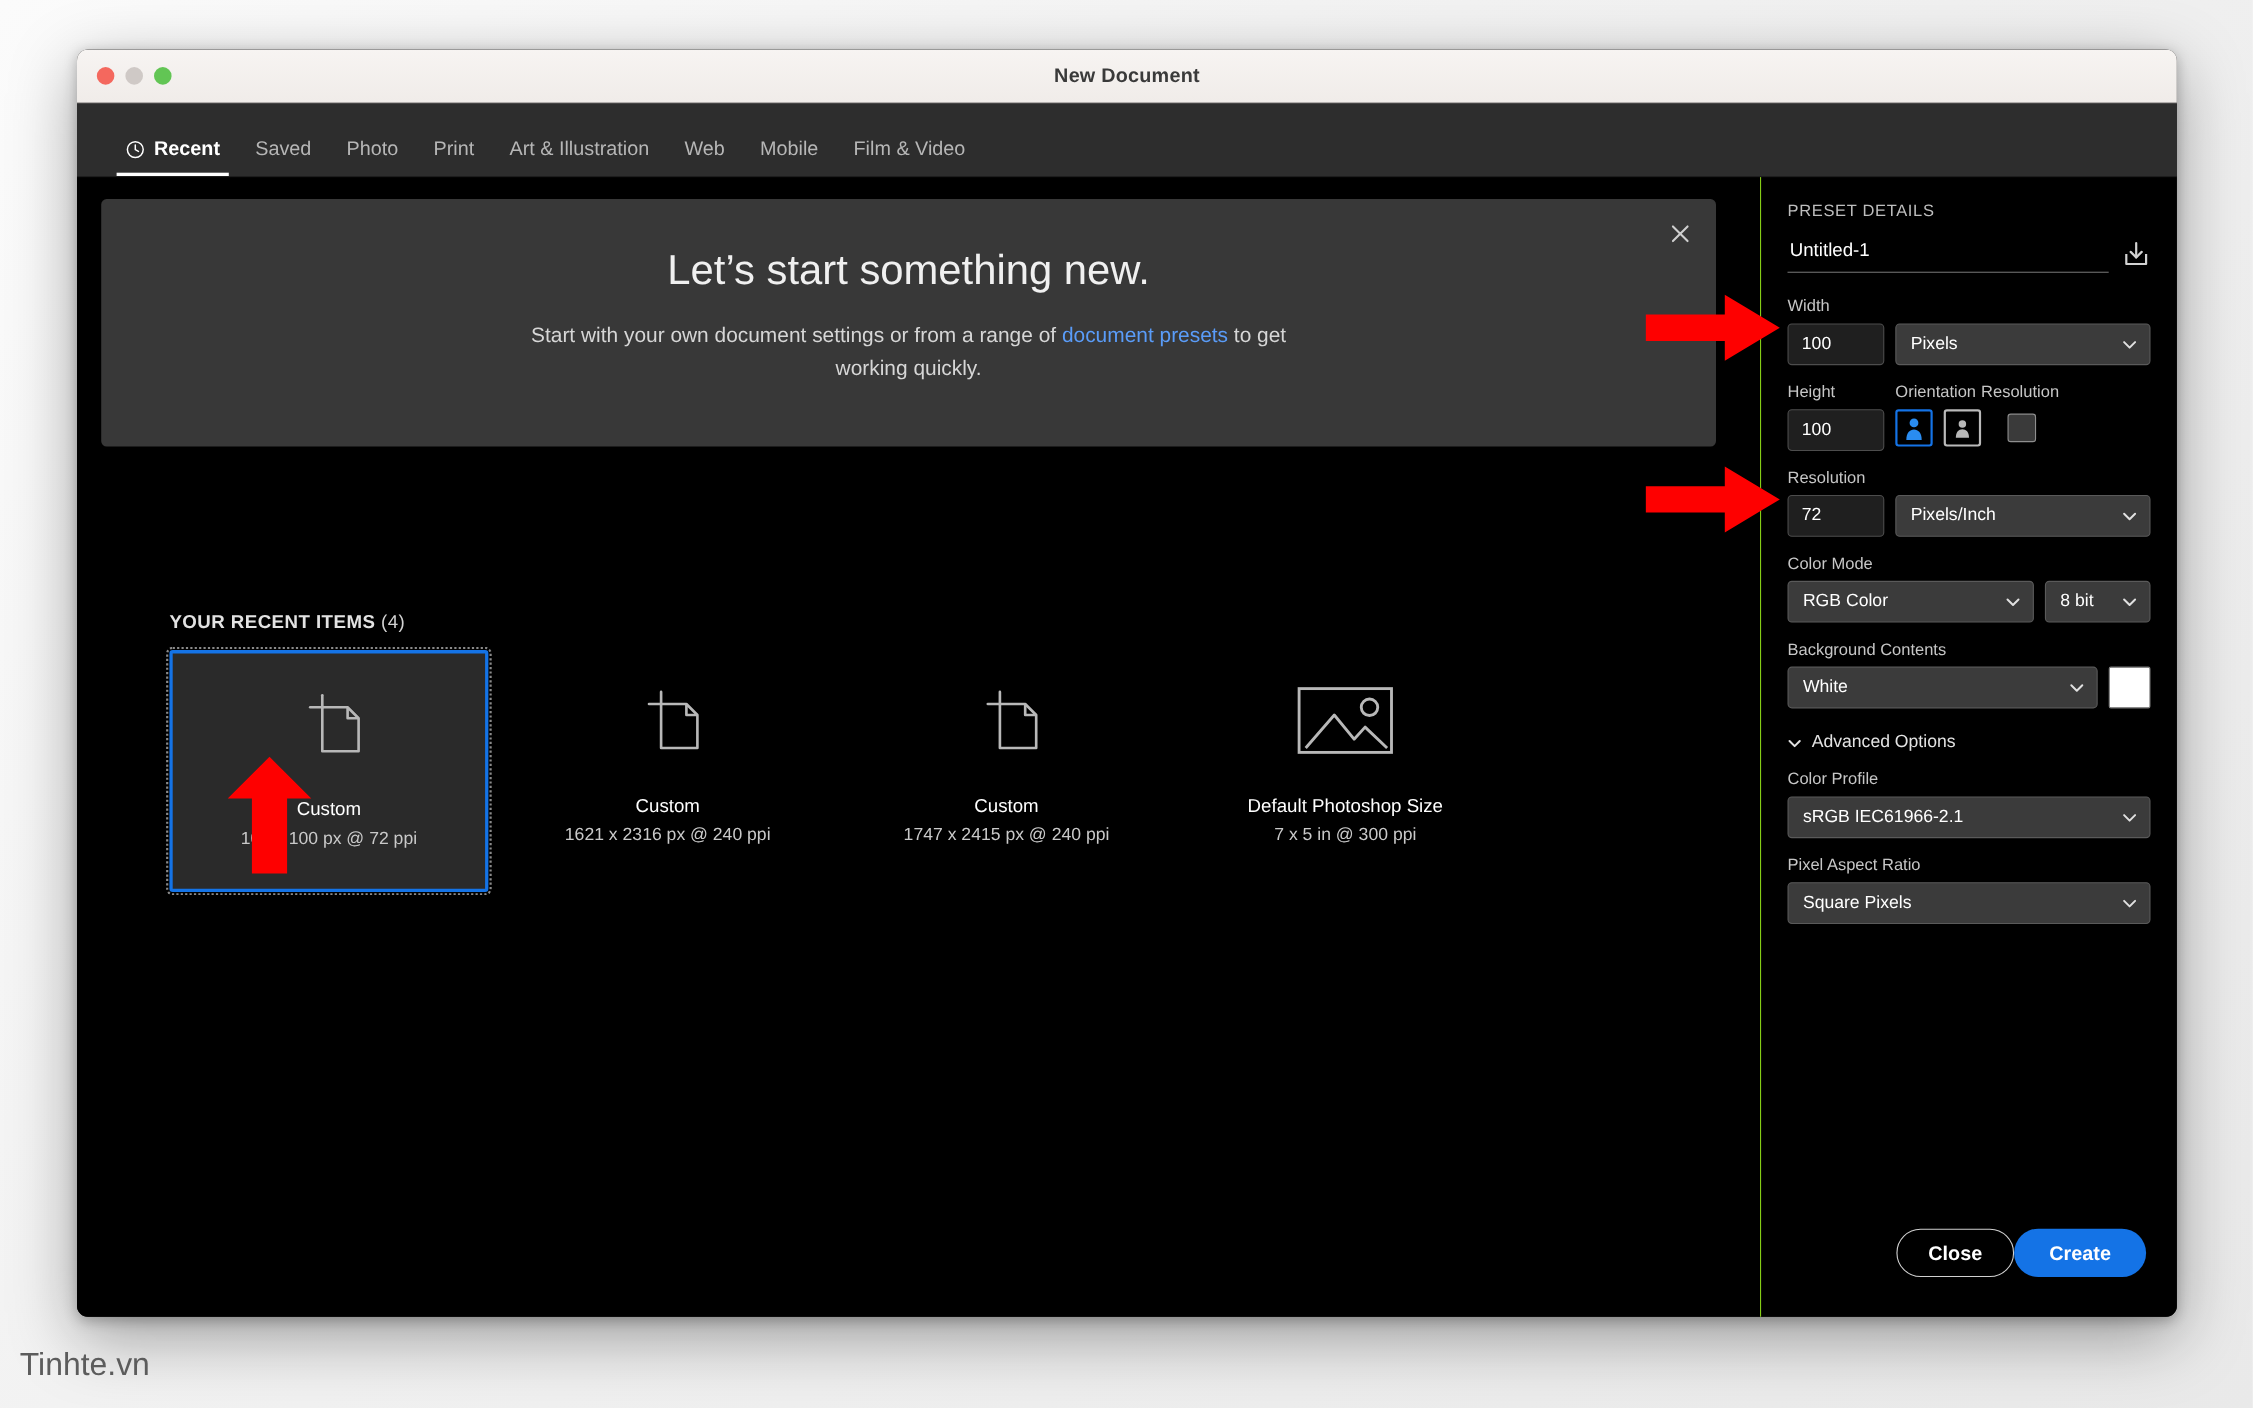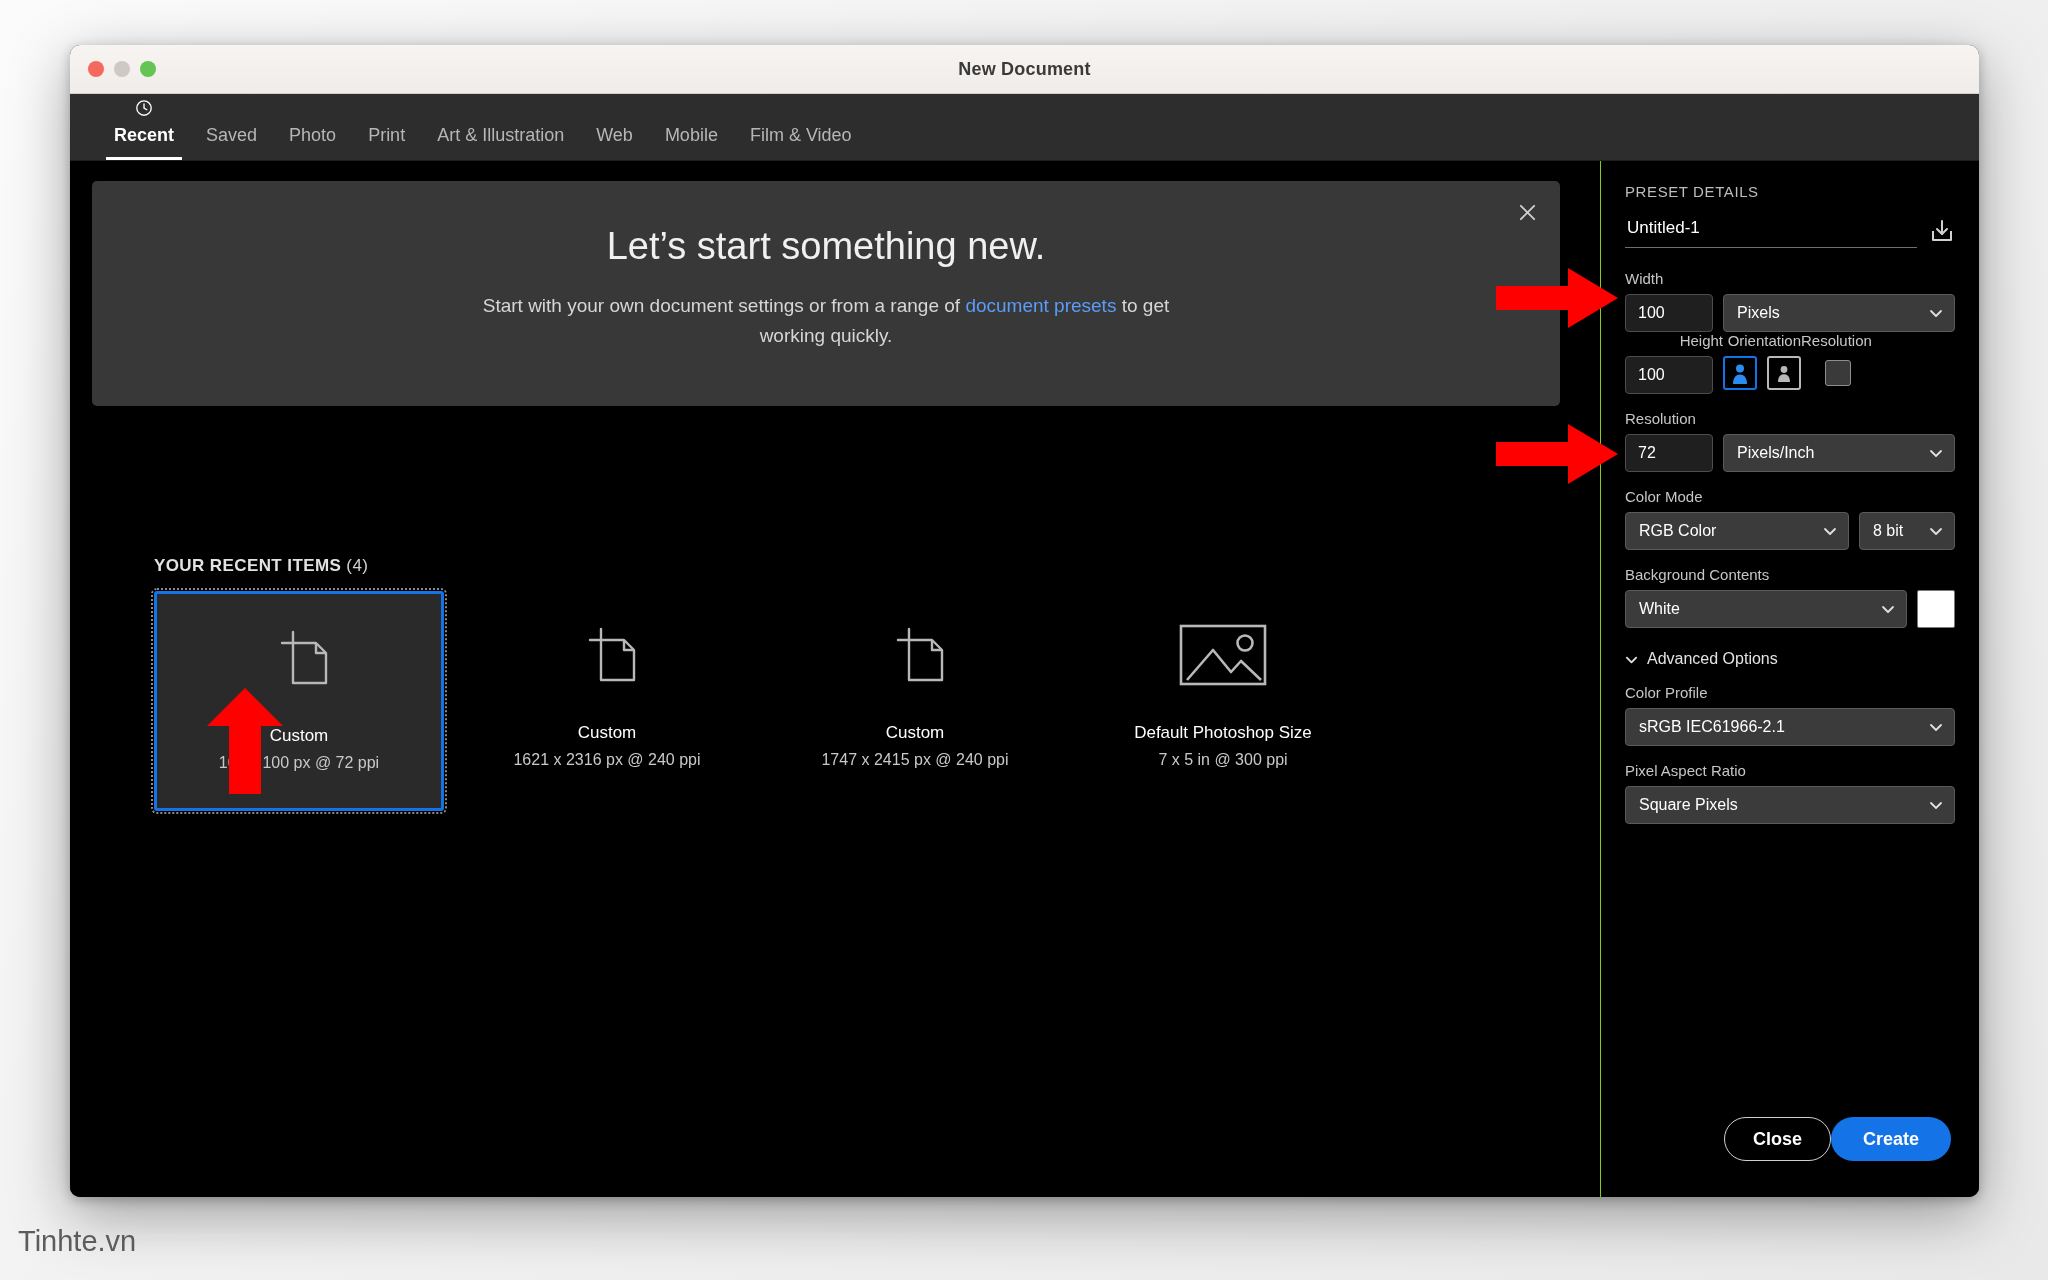--- a/index.html
+++ b/index.html
@@ -76,21 +76,21 @@
     position: relative;
     display: flex;
     align-items: center;
     gap: 8px;
     padding: 0 16px 14px 16px;
     font-size: 18px;
     color: #b6b6b6;
     cursor: pointer;
     white-space: nowrap;
   }
-  .tab.active { color: #ffffff; font-weight: bold; flex-direction: column; }
+  .tab.active { color: #ffffff; font-weight: bold; }
   .tab.active::after {
     content: "";
     position: absolute;
     left: 8px; right: 8px; bottom: 0;
     height: 3px;
     background: #ffffff;
   }
   .clock-ico { width: 18px; height: 18px; display: block; }
 
   
@@ -280,22 +280,22 @@
   .select .chev {
     position: absolute;
     right: 11px; top: 50%;
     transform: translateY(-50%);
     width: 14px; height: 14px;
   }
   .select.grow { flex: 1 1 auto; }
 
   .mini-labels {
     display: flex;
+    margin-top: 16px;
     margin-bottom: 7px;
-    text-align: right;
   }
   .mini-labels span { font-size: 15px; color: #c6c6c6; }
   .ml-h { width: 98px; }
   .ml-o { width: 78px; }
 
   .orient-row { display: flex; gap: 10px; align-items: center; }
   .orient-btn {
     width: 34px; height: 34px;
     border-radius: 3px;
     display: flex; align-items: center; justify-content: center;

